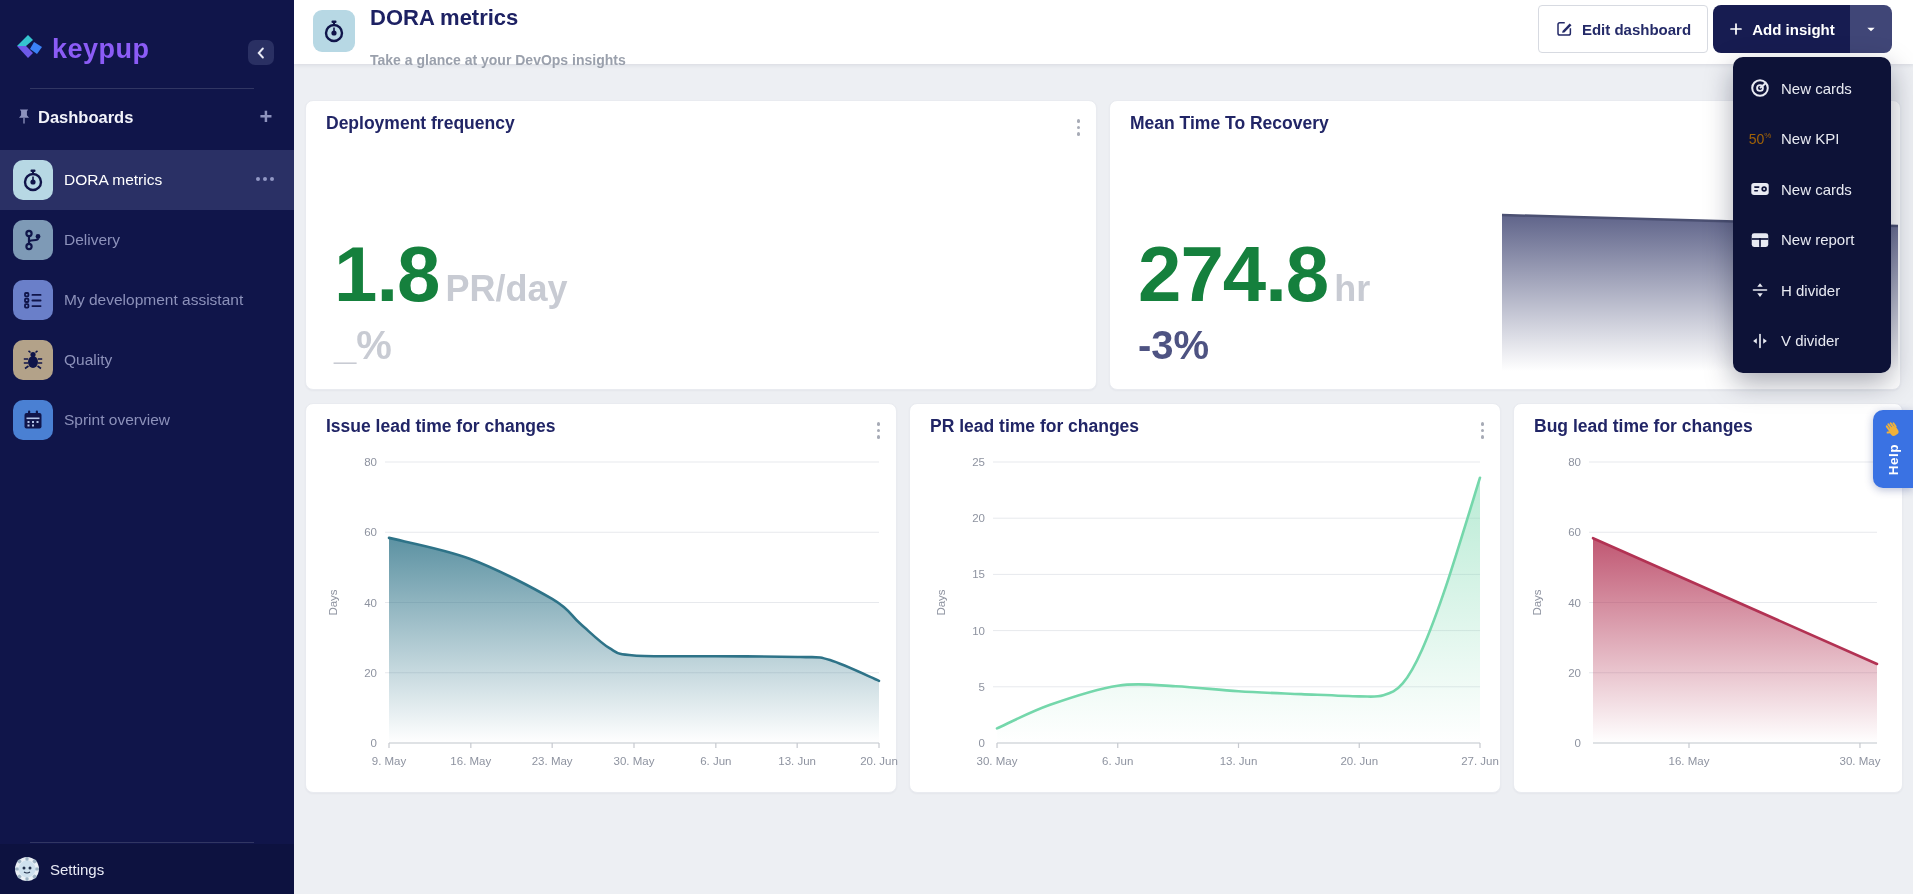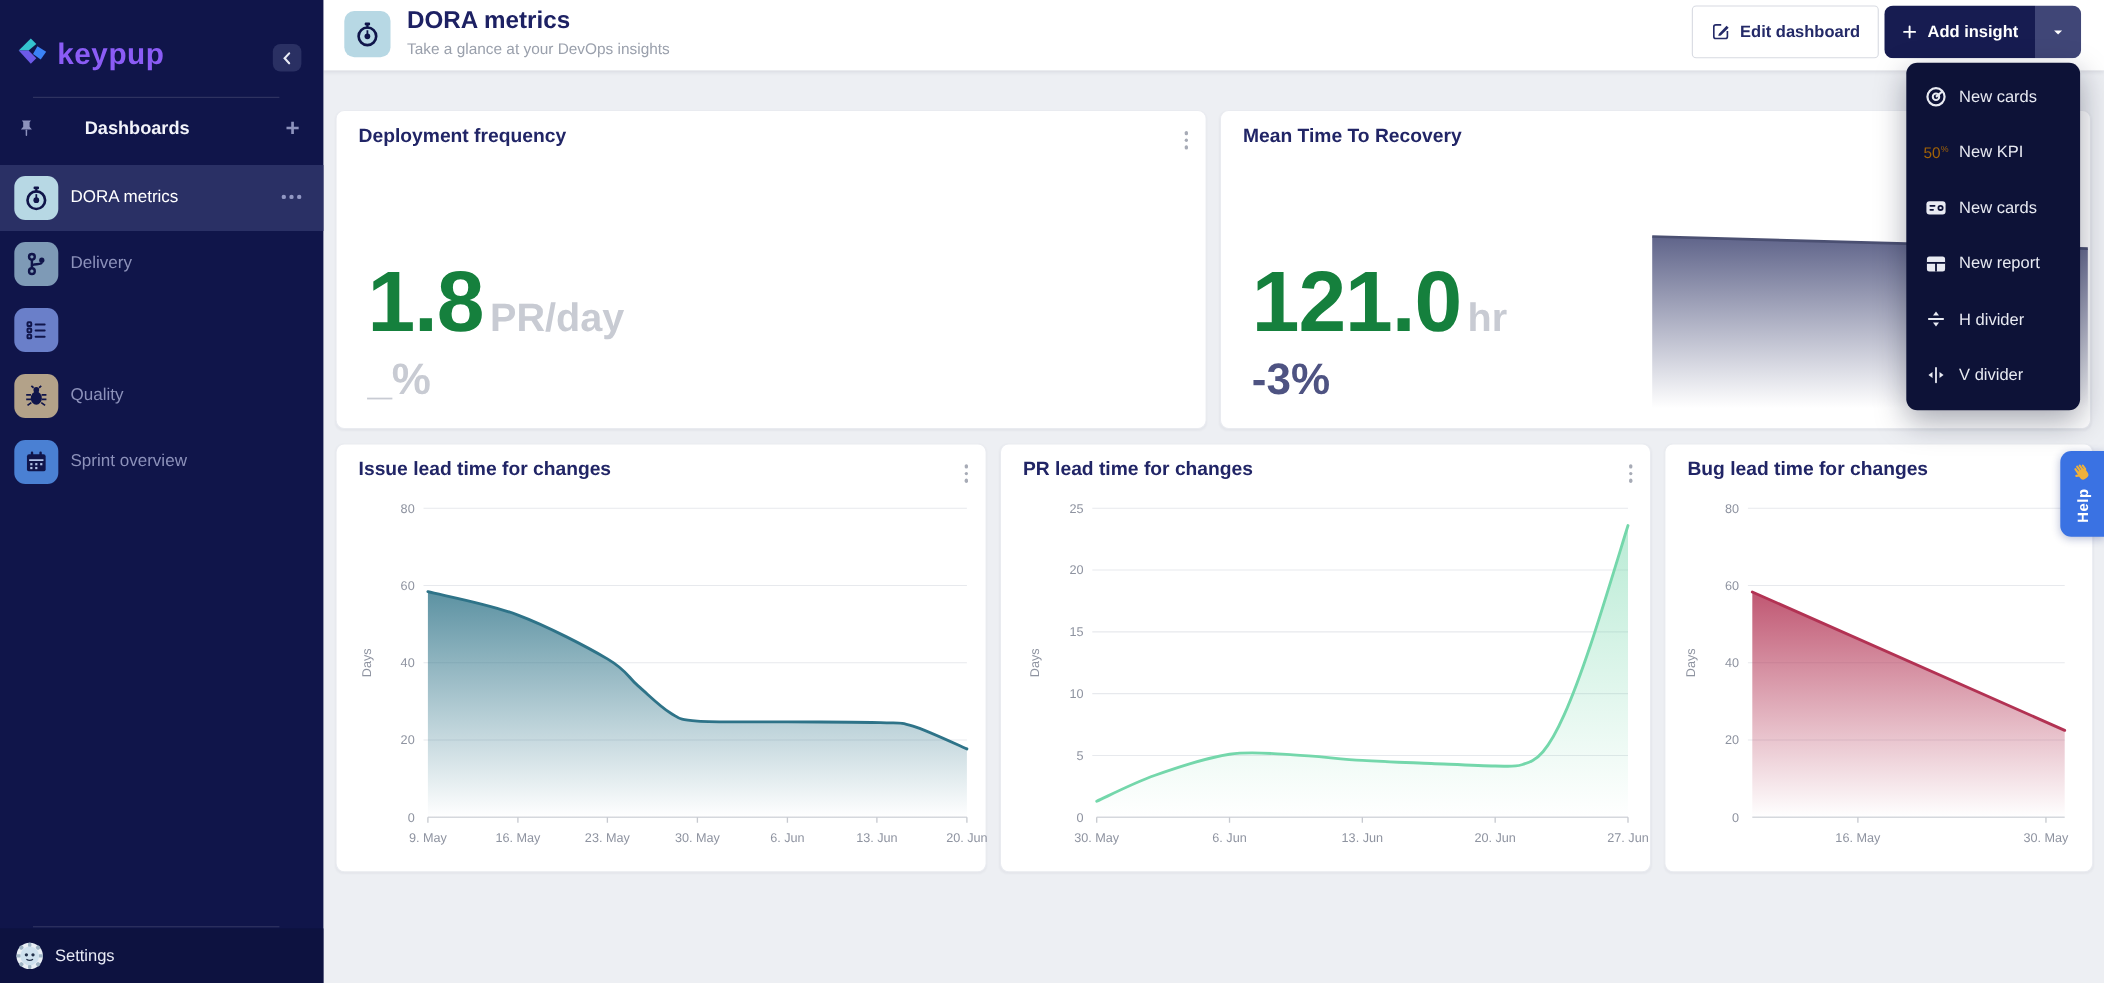--- a/index.html
+++ b/index.html
@@ -13,21 +13,21 @@
   #logo-mark { position:absolute; left:13px; top:4px; }
   #logo-text { position:absolute; left:52px; top:6px; color:#8b5cf6; font-size:27px;
     font-weight:600; letter-spacing:.5px; }
   #collapse-btn { position:absolute; left:248px; top:12px; width:26px; height:25px;
     background:#2a3063; border-radius:7px; display:flex; align-items:center;
     justify-content:center; cursor:pointer; }
   .side-divider { position:absolute; left:30px; width:224px; height:1px;
     background:rgba(255,255,255,.14); }
   #sec-row { position:absolute; left:0; top:104px; width:294px; height:30px; }
   #sec-title { position:absolute; left:38px; top:4px; color:#f2f3fa; font-size:16.5px;
-    font-weight:700;margin-left:39px; }
+    font-weight:700; }
   #sec-add { position:absolute; left:255px; top:2px; width:22px; height:22px;
     color:#8d92bd; font-size:22px; font-weight:600; text-align:center; line-height:22px;
     cursor:pointer; }
   .nav-item { position:absolute; left:0; width:294px; height:60px; cursor:pointer; }
   .nav-item.selected { background:#2a3065; }
   .nav-ic { position:absolute; left:13px; top:10px; width:40px; height:40px;
     border-radius:10px; display:flex; align-items:center; justify-content:center; }
   .nav-label { position:absolute; left:64px; top:0; height:60px; display:flex;
     align-items:center; font-size:15.5px; color:#8c91ba; }
   .nav-item.selected .nav-label { color:#ffffff; }
@@ -41,21 +41,21 @@
 
   
   #main { position:absolute; left:294px; top:0; width:1619px; height:894px; }
   #topbar { position:absolute; left:0; top:0; width:1619px; height:64px; background:#fff;
     box-shadow:0 1px 4px rgba(20,25,60,.10); z-index:10; }
   #title-ic { position:absolute; left:19px; top:10px; width:42px; height:42px;
     border-radius:9px; background:#b7d8e4; display:flex; align-items:center;
     justify-content:center; }
   #page-title { position:absolute; left:76px; top:5px; font-size:22px; font-weight:700;
     color:#1d2163; }
-  #page-subtitle { position:absolute; left:76px; top:36px; font-size:14px; color:#9aa0ac; }
+  #page-subtitle { position:absolute; left:76px; top:52px; font-size:14px; color:#9aa0ac;font-weight:bold; }
   #edit-btn { position:absolute; left:1244px; top:5px; width:170px; height:48px;
     background:#fff; border:1px solid #d7dae1; border-radius:4px; display:flex;
     align-items:center; justify-content:center; gap:9px; font-size:15px; font-weight:700;
     color:#242a68; cursor:pointer; }
   #add-split { position:absolute; left:1419px; top:5px; height:48px; border-radius:8px;
     overflow:hidden; display:flex; cursor:pointer; }
   #add-main { width:137px; height:48px; background:#171c51; color:#fff; display:flex;
     align-items:center; justify-content:center; gap:8px; font-size:15px; font-weight:700; }
   #add-caret { width:42px; height:48px; background:#404677; display:flex;
     align-items:center; justify-content:center; }
@@ -265,20 +265,21 @@
     </span>
     <span class="nav-label">Delivery</span>
 
   </div>
       <div class="nav-item" style="top: 270px;">
     <span class="nav-ic" style="background: rgb(106, 127, 201);">
       <svg width="24" height="24">
             <use href="#sym-checklist-icon" xlink:href="#sym-checklist-icon"></use>
           </svg>
     </span>
+    <span class="nav-label">My development assistant</span>
 
   </div>
       <div class="nav-item" style="top: 330px;">
     <span class="nav-ic" style="background: rgb(179, 162, 137);">
       <svg width="24" height="24">
             <use href="#sym-bug-icon" xlink:href="#sym-bug-icon"></use>
           </svg>
     </span>
     <span class="nav-label">Quality</span>
 
@@ -343,21 +344,21 @@
     <div class="kpi-row">
       <span class="kpi-value">1.8</span>
       <span class="kpi-unit">PR/day</span>
     </div>
     <div class="kpi-delta muted">_%</div>
   </div>
 
   <div class="card" style="left:815px;top:100px;width:792px;height:290px">
     <div class="card-title">Mean Time To Recovery</div>
     <div class="kpi-row">
-      <span class="kpi-value">121.0</span>
+      <span class="kpi-value">274.8</span>
       <span class="kpi-unit">hr</span>
     </div>
     <div class="kpi-delta">-3%</div>
     <svg id="spark-svg" width="400" height="165">
         <defs>
           <linearGradient id="gspark" gradientUnits="userSpaceOnUse" x1="0" y1="4" x2="0" y2="160">
             <stop offset="0" stop-color="#575c84" stop-opacity="0.95"></stop>
             <stop offset="1" stop-color="#575c84" stop-opacity="0"></stop>
           </linearGradient>
         </defs>

